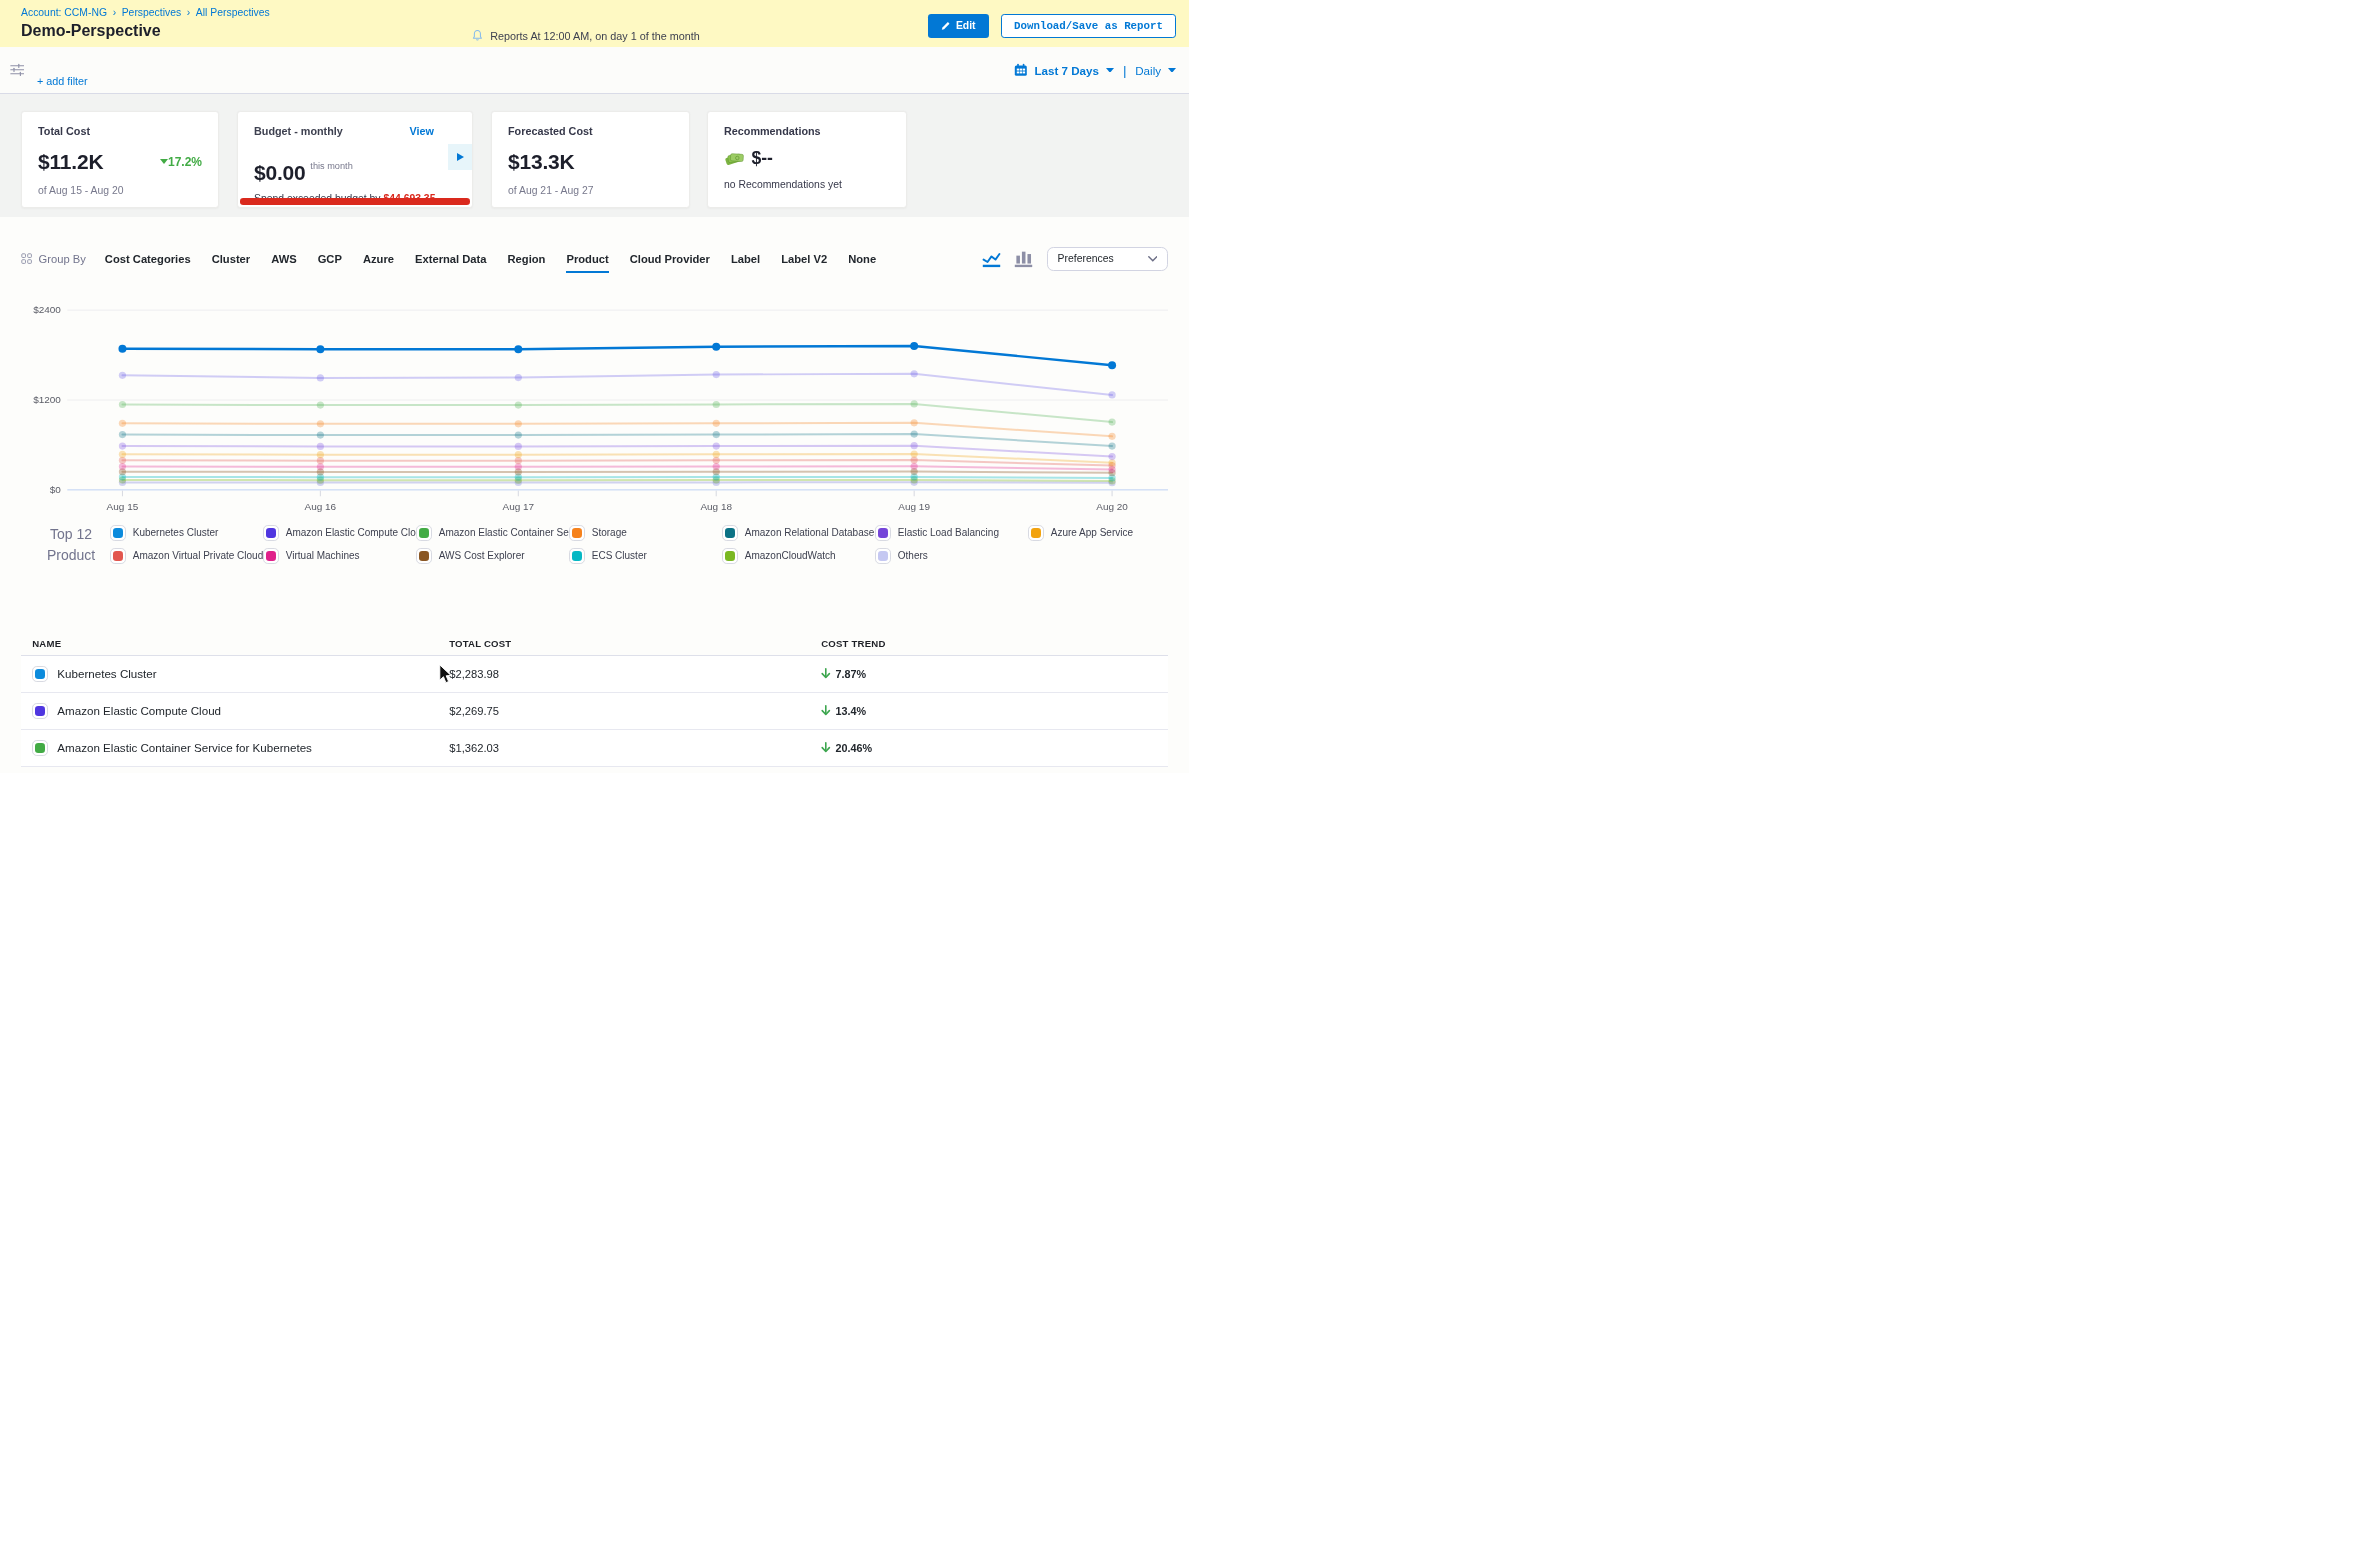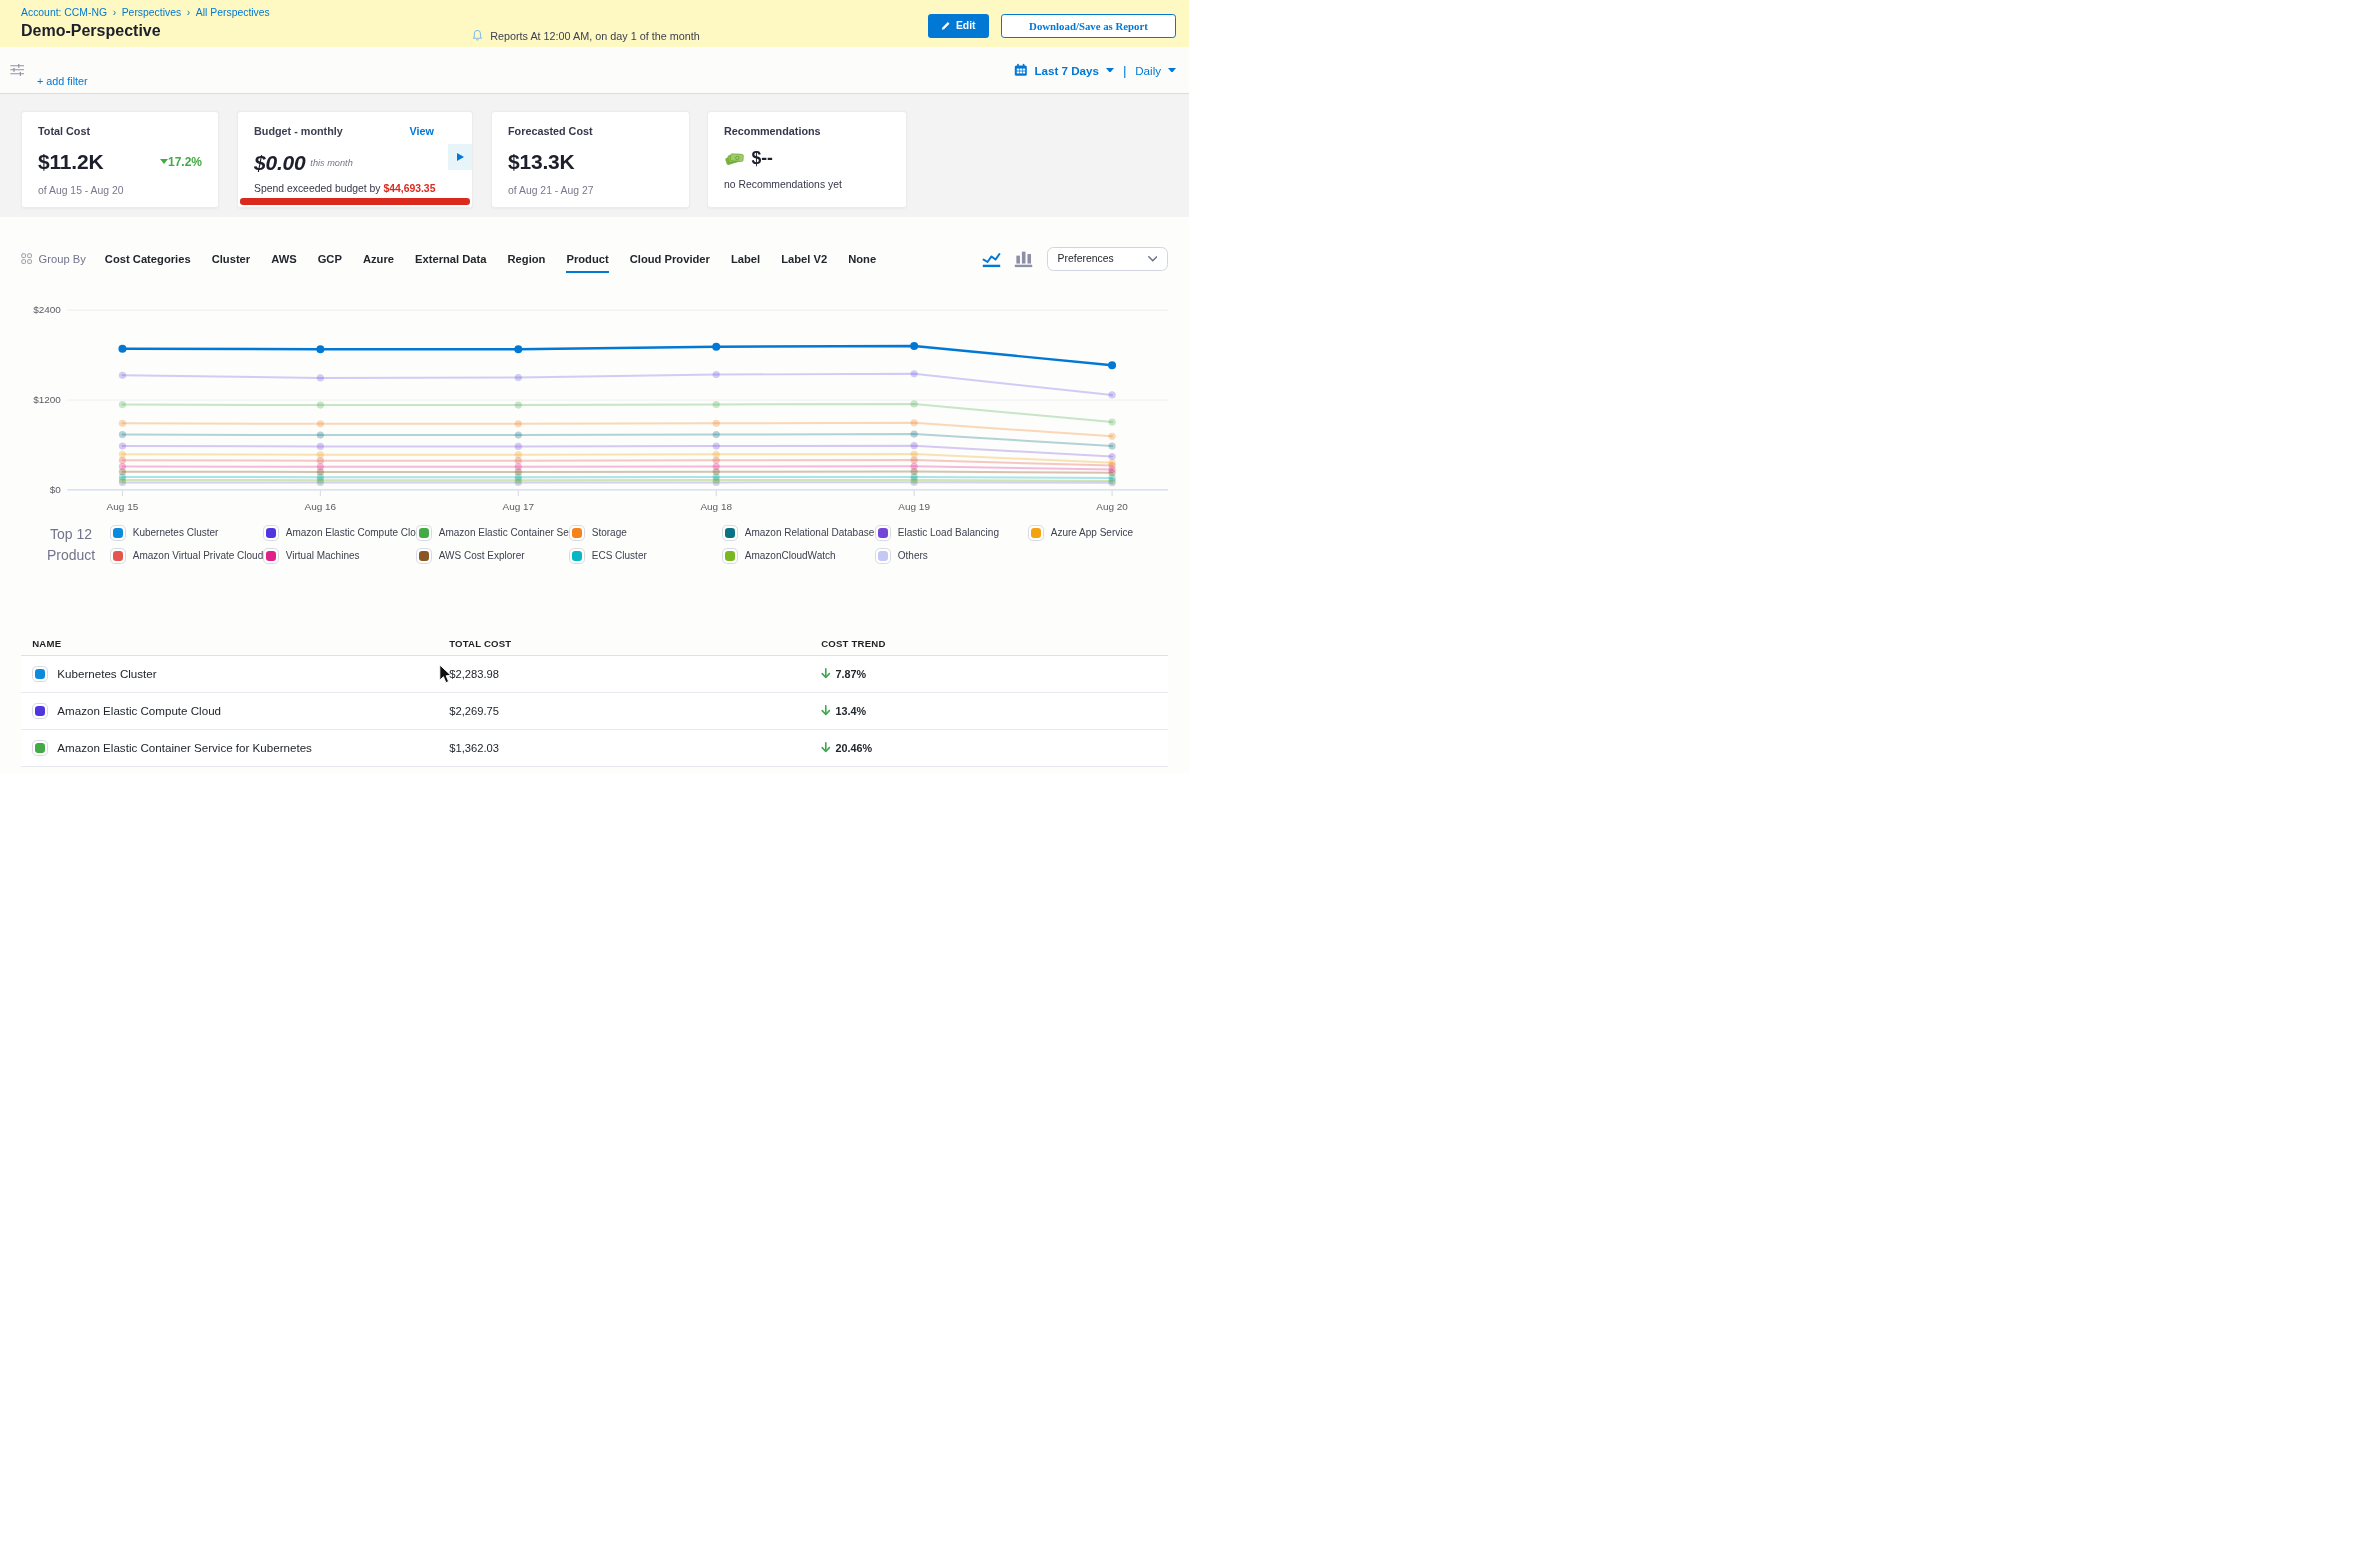--- a/index.html
+++ b/index.html
@@ -11,21 +11,21 @@
   
   .header { position:absolute; top:0; left:0; right:0; height:47px; background:#fef9c3; }
   .breadcrumb { position:absolute; left:21px; top:7.2px; font-size:10.4px; display:flex; gap:5.6px; align-items:center; }
   .breadcrumb a { color:#0278D5; text-decoration:none; }
   .bc-sep { color:#0278D5; font-size:10.4px; }
   .page-title { position:absolute; left:21px; top:22.4px; font-size:16px; font-weight:700; color:#1D1F2B; }
   .reports-note { position:absolute; left:471px; top:29px; display:flex; align-items:center; gap:6.4px; font-size:10.8px; color:#3E4150; }
   .btn-edit { position:absolute; left:928px; top:13.6px; width:61px; height:24px; background:#0278D5; border:none; border-radius:3.2px;
     color:#fff; font-size:10.4px; font-weight:700; display:flex; align-items:center; justify-content:center; gap:4.8px; cursor:pointer; font-family:inherit;}
   .btn-download { position:absolute; left:1001px; top:13.6px; width:175px; height:24px; background:#fff; border:0.8px solid #0278D5; border-radius:3.2px;
-    color:#0278D5; font-size:10.8px; font-weight:700; display:flex; align-items:center; justify-content:center; cursor:pointer; font-family:Liberation Serif, serif;}
+    color:#0278D5; font-size:10.8px; font-weight:700; display:flex; align-items:center; justify-content:center; cursor:pointer; font-family:Liberation Mono, monospace;}
   
   .filterbar { position:absolute; top:47px; left:0; right:0; height:47px; background:#FCFCFA; border-bottom:0.8px solid #D9DBE7; }
   .filter-icon { position:absolute; left:9.6px; top:16px; }
   .add-filter { position:absolute; left:37px; top:28px; font-size:10.8px; color:#0278D5; cursor:pointer; }
   .range-controls { position:absolute; right:12.8px; top:0; height:46px; display:flex; align-items:center; gap:7.2px; }
   .range-label { color:#0278D5; font-size:11.6px; font-weight:600; }
   .range-divider { color:#0278D5; font-size:13.6px; font-weight:300; margin:0 1.6px; }
   
   .cards-section { position:absolute; top:94px; left:0; right:0; height:123px; background:#F2F3F2; }
   .card { position:absolute; top:17px; height:97px; background:#fff; border:0.8px solid #ECECEA; border-radius:3.2px;
@@ -164,21 +164,21 @@
           <span class="tri-down-green"></span>
           <span>17.2%</span>
         </span>
     </div>
     <div class="card-period" style="margin-top:11.2px;">of Aug 15 - Aug 20</div>
   </div>
 
   <div class="card" style="left:237px; width:236px;">
     <div class="card-title-soft">Budget - monthly</div>
     <div class="view-link">View</div>
-    <div style="display:flex; align-items:center; margin-top:14px;font-style:italic;">
+    <div style="display:flex; align-items:flex-start; margin-top:24px;">
       <span class="card-value">$0.00</span>
       <span class="this-month">this month</span>
     </div>
     <div class="exceeded" style="margin-top:8px;">
       <span>Spend exceeded budget by</span>
       <b>$44,693.35</b>
     </div>
     <div class="budget-expand">
         <span class="play-tri"></span>
       </div>

